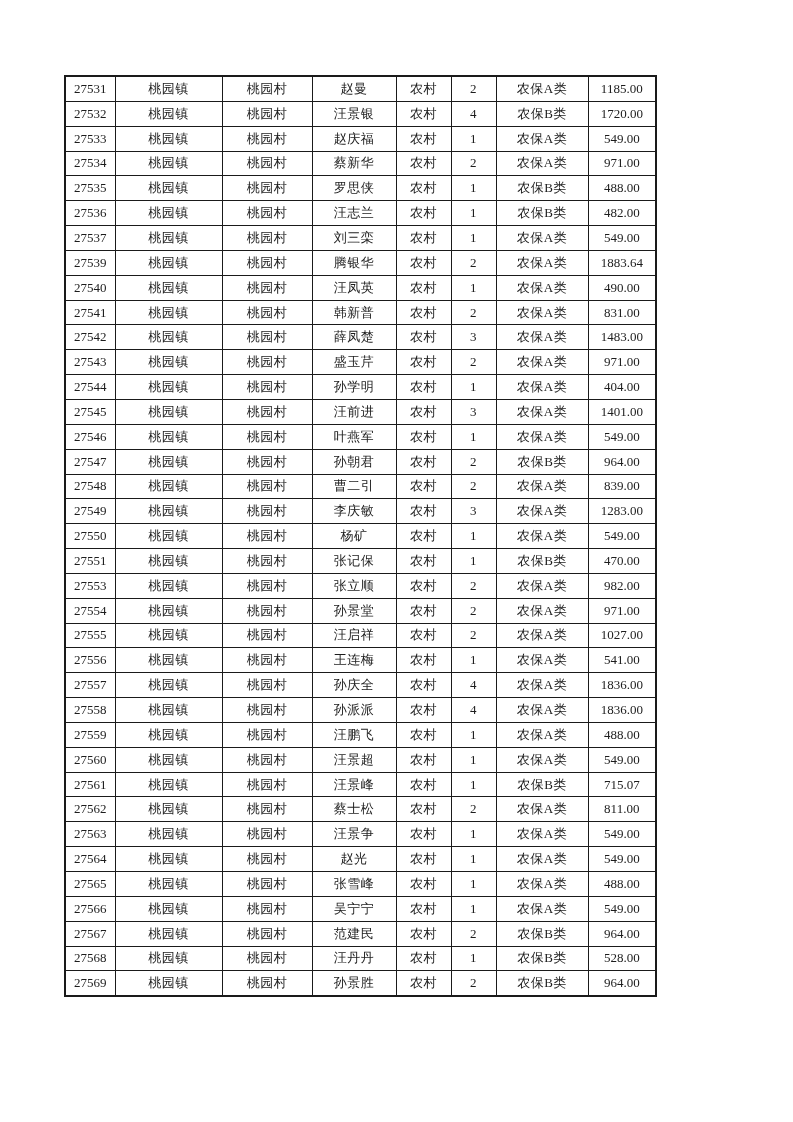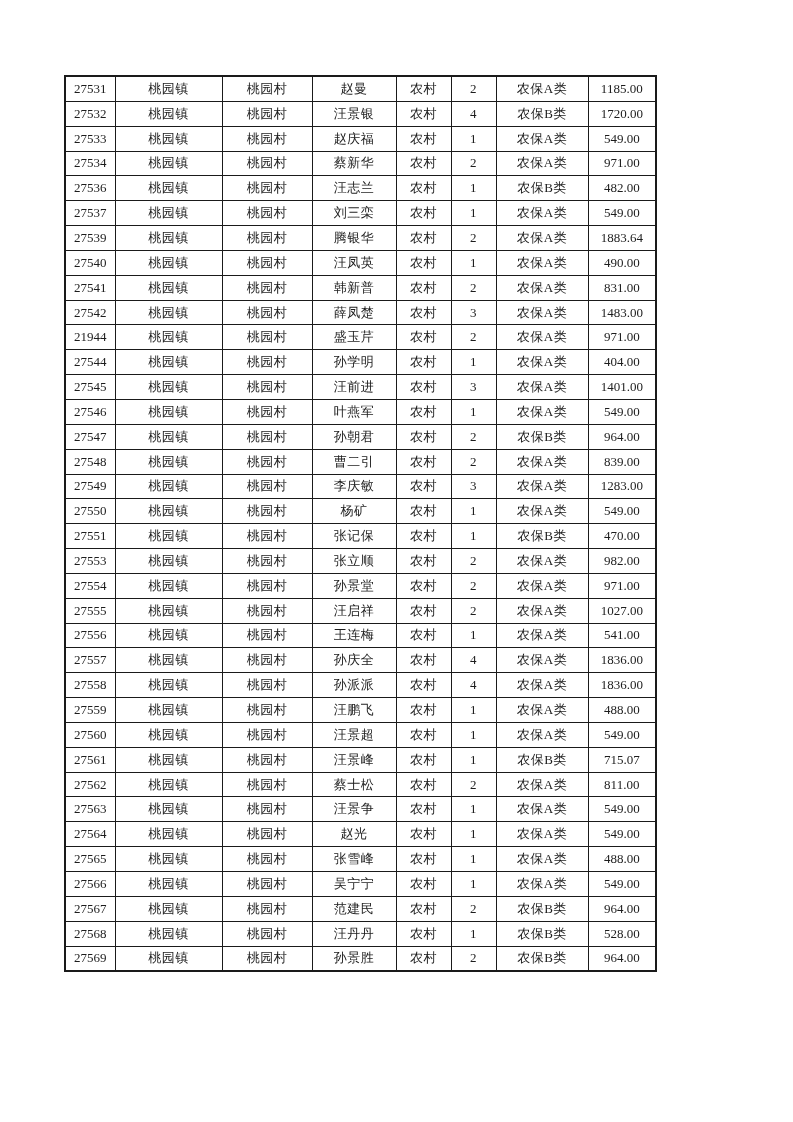--- a/index.html
+++ b/index.html
@@ -91,20 +91,30 @@
           <td class="col-0">27534</td>
           <td class="col-1">桃园镇</td>
           <td class="col-2">桃园村</td>
           <td class="col-3">蔡新华</td>
           <td class="col-4">农村</td>
           <td class="col-5">2</td>
           <td class="col-6">农保A类</td>
           <td class="col-7">971.00</td>
         </tr>
         <tr>
+          <td class="col-0">27535</td>
+          <td class="col-1">桃园镇</td>
+          <td class="col-2">桃园村</td>
+          <td class="col-3">罗思侠</td>
+          <td class="col-4">农村</td>
+          <td class="col-5">1</td>
+          <td class="col-6">农保B类</td>
+          <td class="col-7">488.00</td>
+        </tr>
+        <tr>
           <td class="col-0">27536</td>
           <td class="col-1">桃园镇</td>
           <td class="col-2">桃园村</td>
           <td class="col-3">汪志兰</td>
           <td class="col-4">农村</td>
           <td class="col-5">1</td>
           <td class="col-6">农保B类</td>
           <td class="col-7">482.00</td>
         </tr>
         <tr>
@@ -151,21 +161,21 @@
           <td class="col-0">27542</td>
           <td class="col-1">桃园镇</td>
           <td class="col-2">桃园村</td>
           <td class="col-3">薛凤楚</td>
           <td class="col-4">农村</td>
           <td class="col-5">3</td>
           <td class="col-6">农保A类</td>
           <td class="col-7">1483.00</td>
         </tr>
         <tr>
-          <td class="col-0">21944</td>
+          <td class="col-0">27543</td>
           <td class="col-1">桃园镇</td>
           <td class="col-2">桃园村</td>
           <td class="col-3">盛玉芹</td>
           <td class="col-4">农村</td>
           <td class="col-5">2</td>
           <td class="col-6">农保A类</td>
           <td class="col-7">971.00</td>
         </tr>
         <tr>
           <td class="col-0">27544</td>

